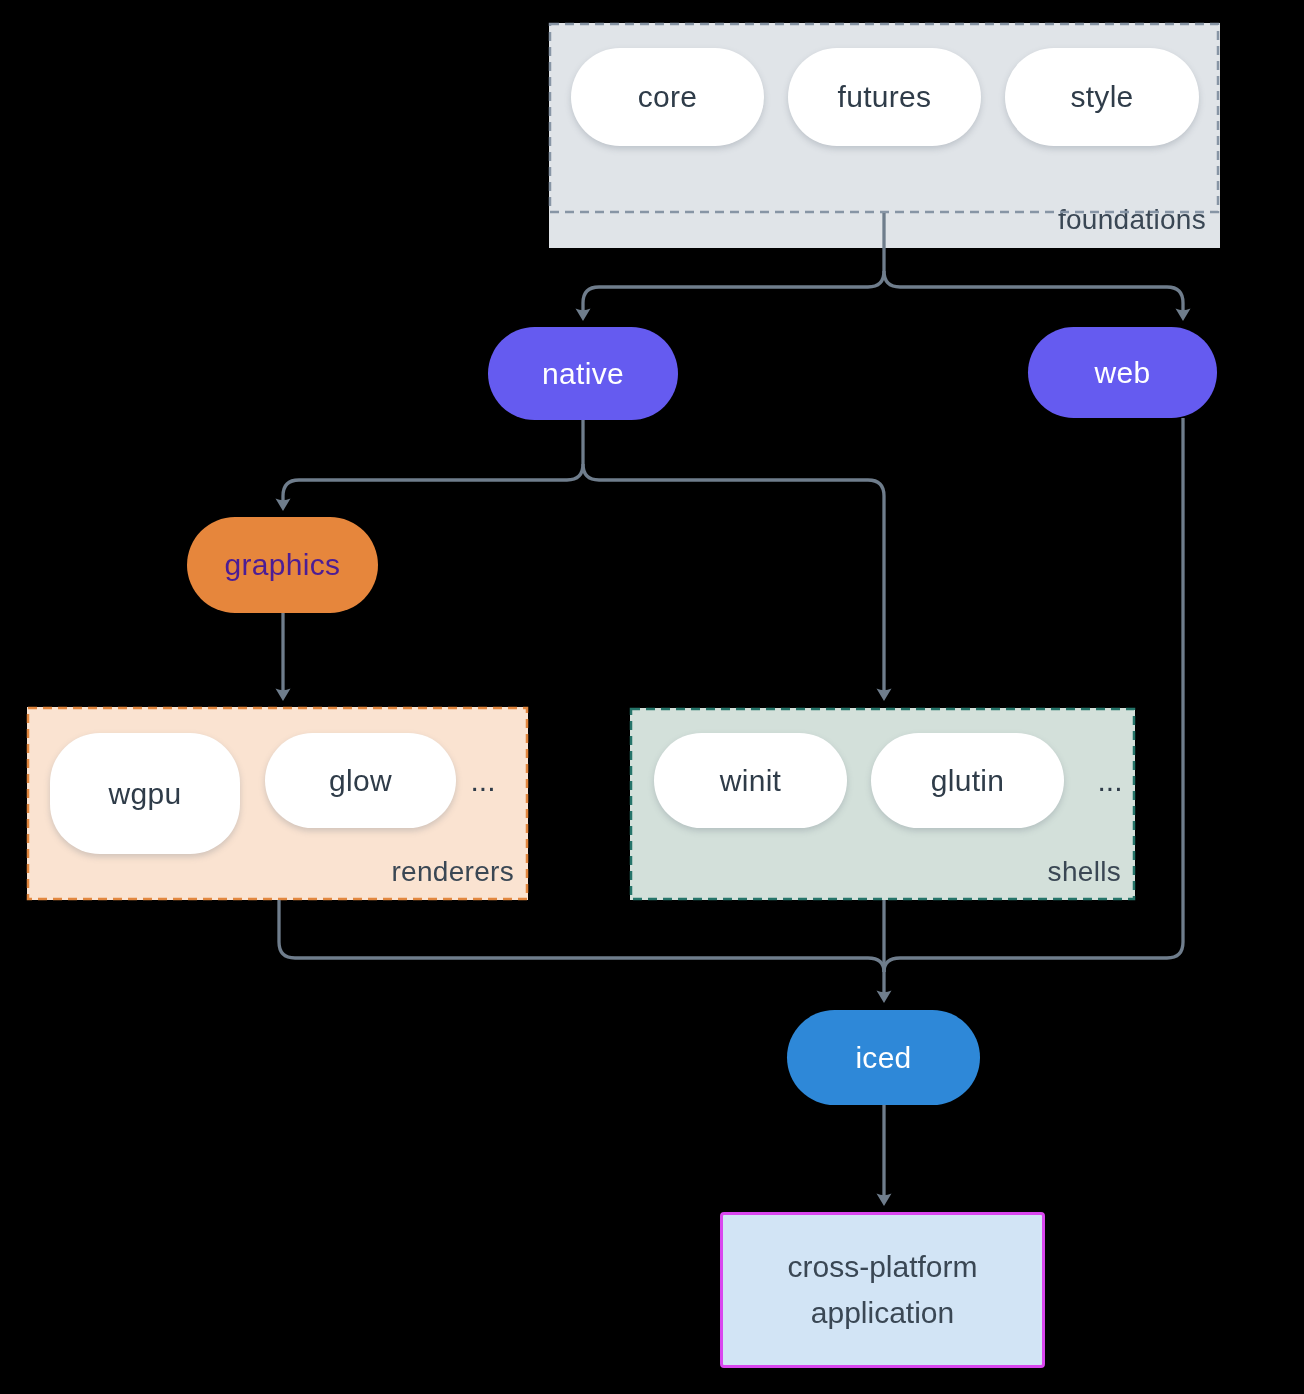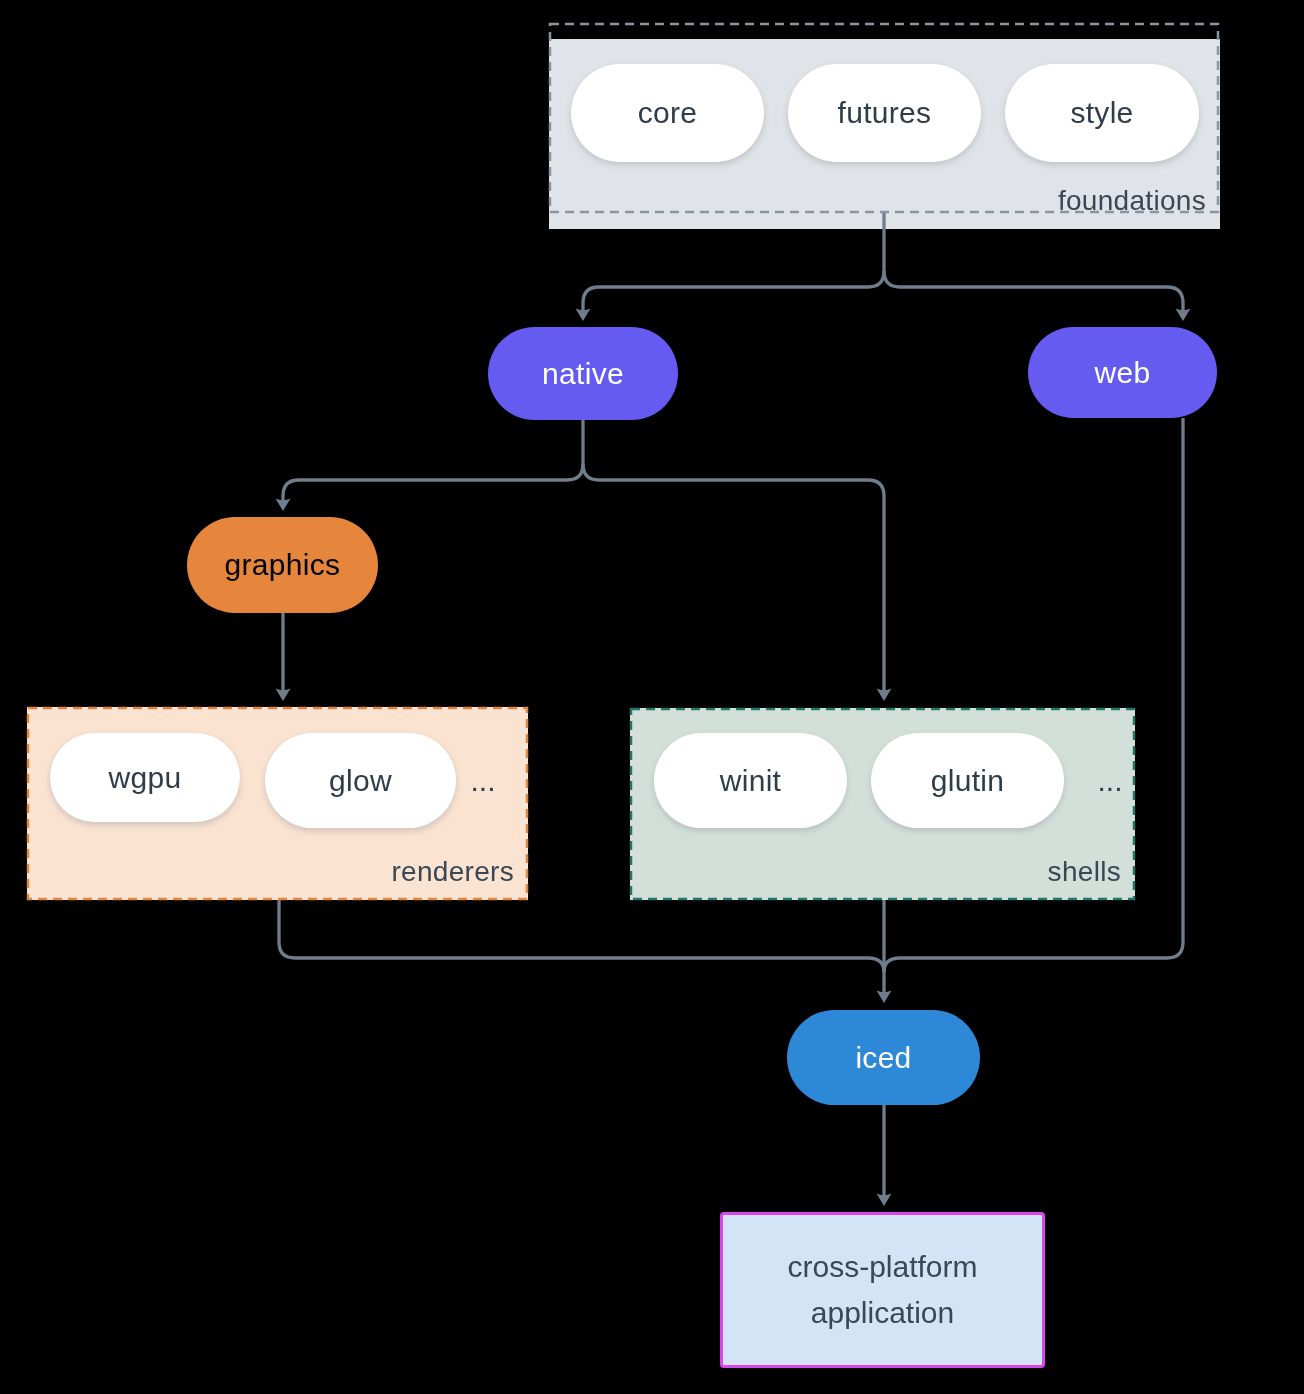--- a/index.html
+++ b/index.html
@@ -11,47 +11,47 @@
   #stage {
     position: relative;
     width: 1304px; height: 1394px;
     background: #000000;
     overflow: hidden;
   }
   
   .group {
     position: absolute;
   }
-  .group-foundations { left: 549px; top: 23px;  width: 671px; height: 190px; background: #e0e4e8; margin-top: 16px; }
+  .group-foundations { left: 549px; top: 23px;  width: 671px; height: 225px; background: #e0e4e8; }
   .group-renderers   { left: 27px;  top: 707px; width: 501px; height: 193px; background: #fae3d1; }
   .group-shells      { left: 630px; top: 708px; width: 505px; height: 192px; background: #d3e0da; }
   .group-label {
     position: absolute; right: 14px; bottom: 12px;
     font-size: 28px; color: #3a4754; letter-spacing: 0.3px;
   }
   
   .pill {
     position: absolute;
     display: flex; align-items: center; justify-content: center;
     border-radius: 50px;
     font-size: 30px; letter-spacing: 0.3px;
   }
   .pill-white {
     background: #ffffff; color: #2f3c49;
     box-shadow: 0 3px 6px rgba(100,110,125,0.28);
   }
   .pill-purple { background: #655bf0; color: #ffffff; }
-  .pill-orange { background: #e6863c; color: #000000; }
+  .pill-orange { background: #e6863c; color: #4c1d95; }
   .pill-blue   { background: #2e88d8; color: #ffffff; text-align: right; }
 
   .pill-core    { left: 22px;  top: 25px; width: 193px; height: 98px; }
   .pill-futures { left: 239px; top: 25px; width: 193px; height: 98px; }
   .pill-style   { left: 456px; top: 25px; width: 194px; height: 98px; }
 
-  .pill-wgpu   { left: 23px;  top: 26px; width: 190px; height: 89px; }
+  .pill-wgpu   { left: 23px;  top: 26px; width: 190px; height: 121px; }
   .pill-glow   { left: 238px; top: 26px; width: 191px; height: 95px; }
   .pill-winit  { left: 24px;  top: 25px; width: 193px; height: 95px; }
   .pill-glutin { left: 241px; top: 25px; width: 193px; height: 95px; }
 
   .ellipsis {
     position: absolute;
     display: flex; align-items: center; justify-content: center;
     font-size: 30px; color: #2f3c49;
   }
   .ellipsis-renderers { left: 426px; top: 26px; width: 60px; height: 95px; }

